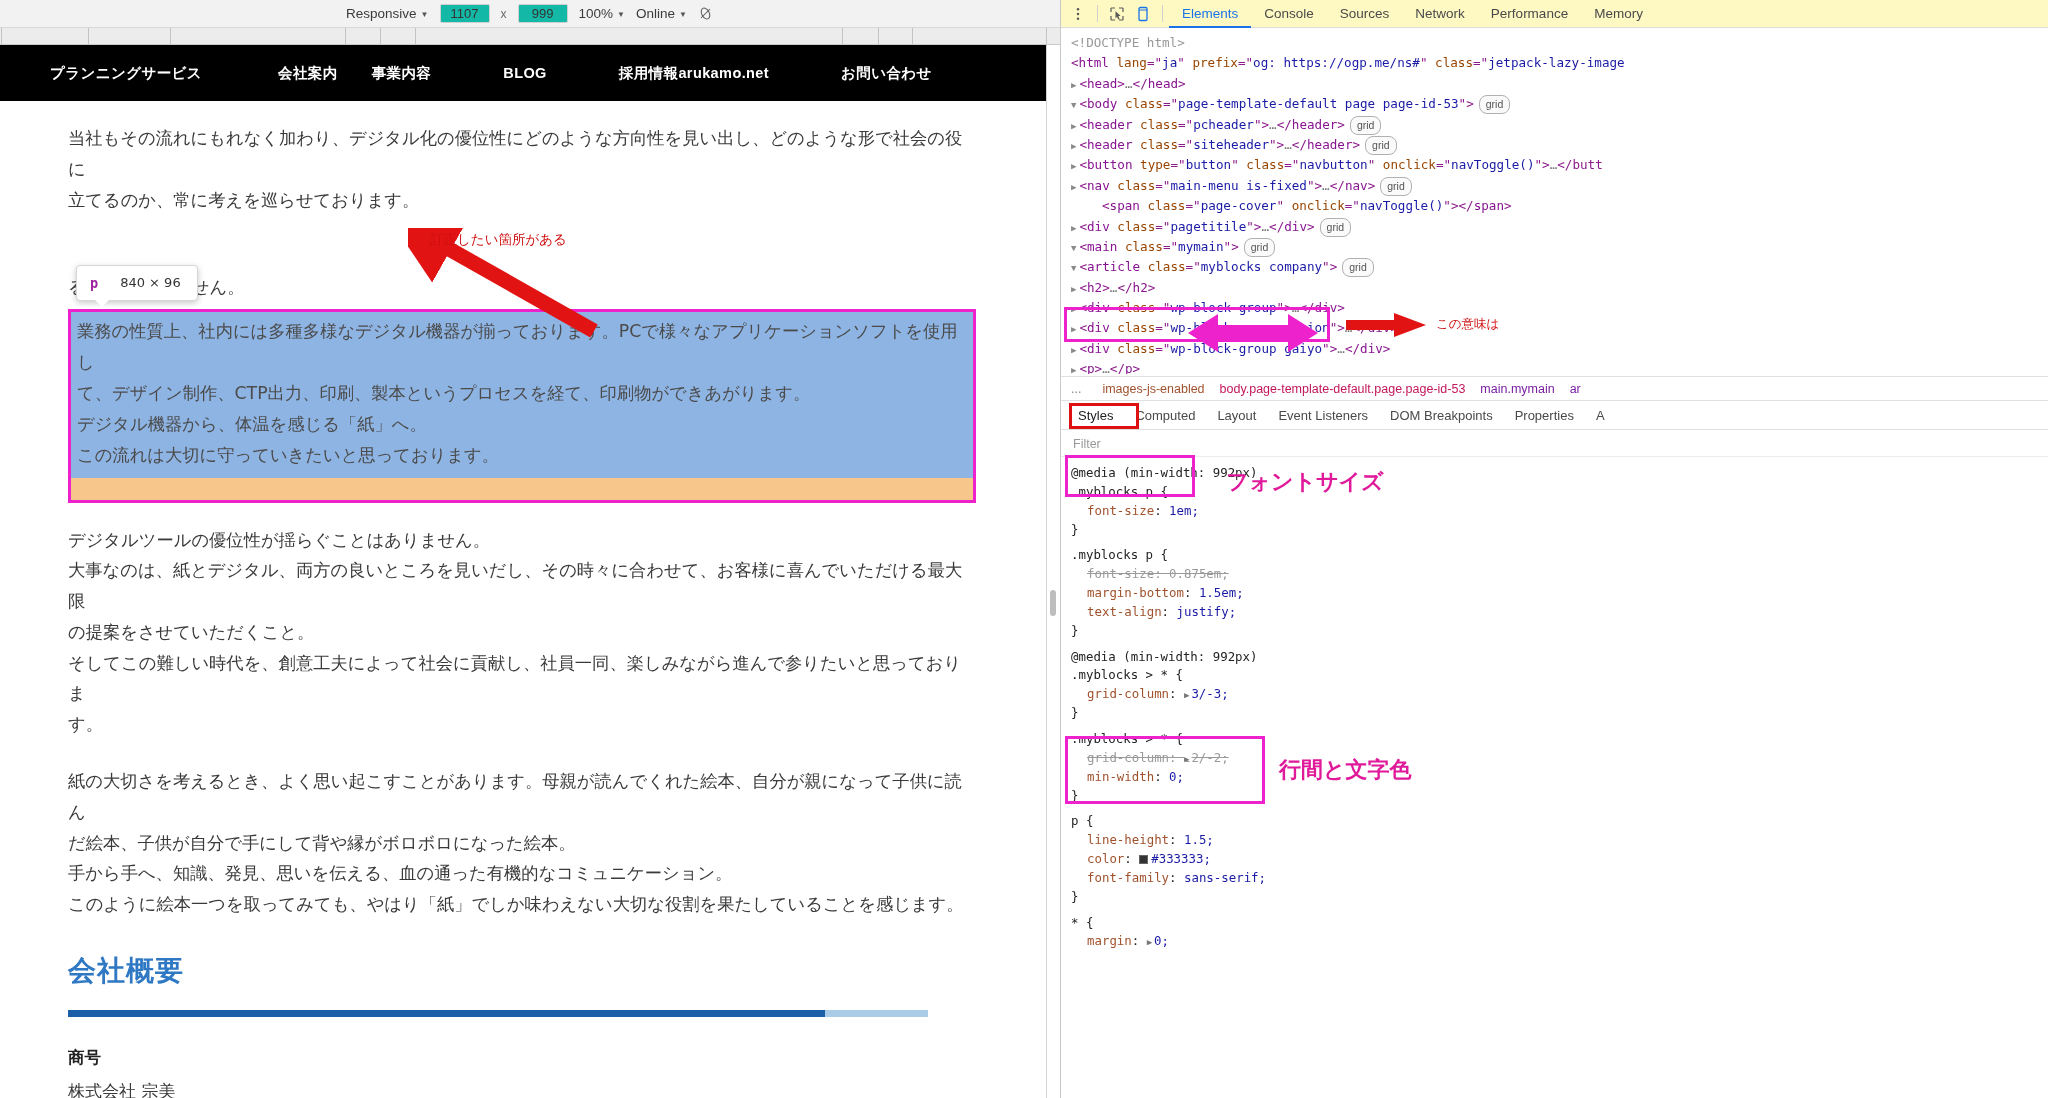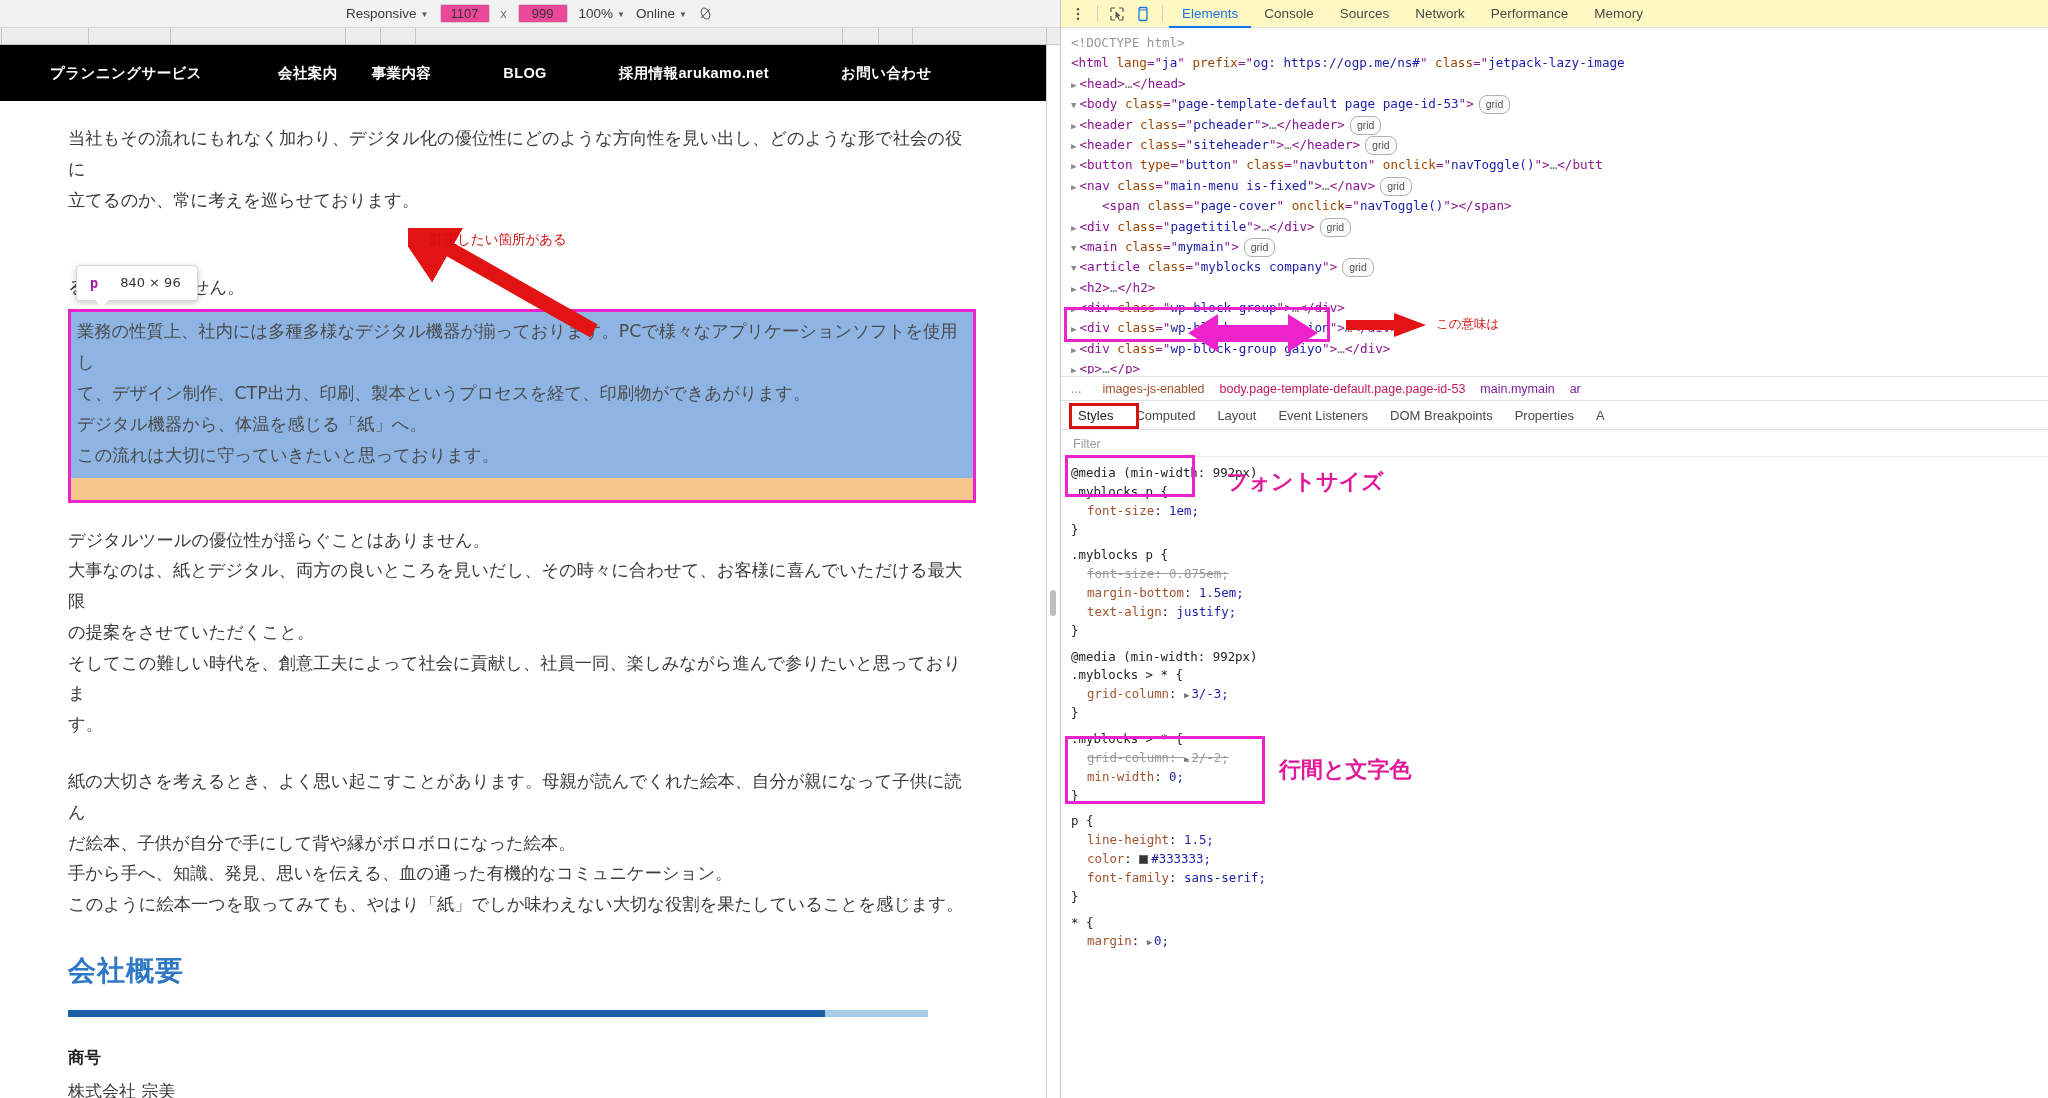--- a/index.html
+++ b/index.html
@@ -20,21 +20,21 @@
   
   #device-toolbar{
     position:absolute; left:0; top:0; width:1060px; height:28px;
     background:#f2f2f2; border-bottom:1px solid #d8d8d8;
     display:flex; align-items:center; justify-content:center; gap:11px;
     font-size:13.5px; color:#3b3b3b;
   }
   #device-toolbar .dd{ display:flex; align-items:center; gap:4px; cursor:default; }
   #device-toolbar .caret{ font-size:8px; position:relative; top:1px; color:#555; }
   #device-toolbar .numbox{
-    border:1px solid #cfcfcf; background:#ec4899; border-radius:2px;
+    border:1px solid #cfcfcf; background:#14b8a6; border-radius:2px;
     height:19px; min-width:50px; padding:0 6px; display:flex;
     align-items:center; justify-content:center; font-size:13px; color:#333;
   }
   #device-toolbar .xsep{ font-size:12px; color:#6b6b6b; }
   #device-toolbar .noicon{
     width:16px; height:16px; display:flex; align-items:center; justify-content:center;
     color:#5a5a5a;
   }
 
   

